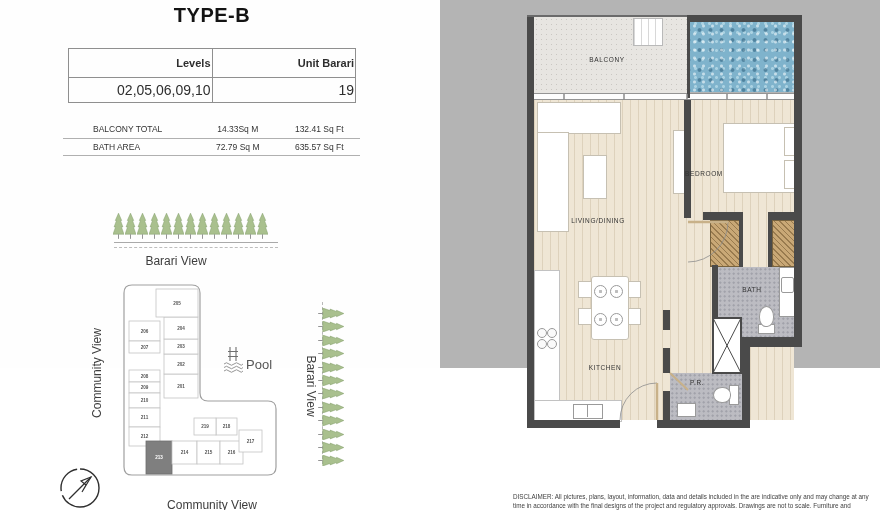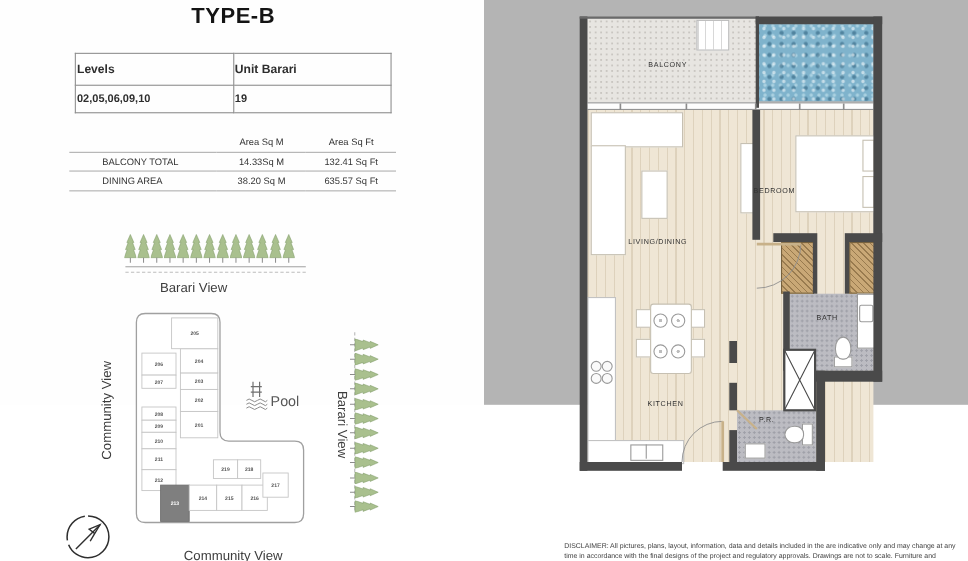--- a/index.html
+++ b/index.html
@@ -10,23 +10,23 @@
   .panel{position:absolute;top:0;height:368px;}
   #left-panel{left:0;width:440px;background:#fefefe;}
   #right-panel{left:440px;width:440px;background:#b4b4b4;}
 
   
   .page-title{position:absolute;left:0;top:4px;width:424px;text-align:center;
     font-size:20px;font-weight:bold;letter-spacing:.5px;color:#141414;}
 
   table{border-collapse:collapse;}
   #levels-table{position:absolute;left:68px;top:48px;width:288px;table-layout:fixed;}
-  #levels-table th,#levels-table td{border:1px solid #8f8f8f;text-align:left;color:#2e2e2e;}
+  #levels-table th,#levels-table td{border:1px solid #8f8f8f;text-align:right;color:#2e2e2e;}
   #levels-table th{font-size:11px;font-weight:bold;height:26px;}
-  #levels-table td{font-size:10px;height:22px;font-weight:bold;}
+  #levels-table td{font-size:14px;height:22px;}
 
   #area-table{position:absolute;left:63px;top:121px;width:297px;table-layout:fixed;}
   #area-table td,#area-table th{font-size:8.5px;color:#333;height:14.5px;border-bottom:1px solid #b0b0b0;font-weight:normal;}
   #area-table tr.hdr th{border-bottom:1px solid #b0b0b0;}
   #area-table .lbl{text-align:left;padding-left:30px;width:40%;}
   #area-table .val{text-align:center;width:30%;}
 
   .trees-row{position:absolute;left:113px;top:211px;width:168px;height:30px;white-space:nowrap;}
   .trees-row svg{display:inline-block;margin-right:1px;}
   .tree-baseline{position:absolute;left:114px;top:242px;width:164px;border-top:1px solid #a9a9a9;}
@@ -86,33 +86,28 @@
     </tr>
     <tr>
       <td>02,05,06,09,10</td>
       <td>19</td>
     </tr>
   </tbody>
     </table>
 
   <table id="area-table">
     <tbody>
-        <tr class="hdr">
-      <th class="lbl"></th>
-      <th class="val">Area Sq M</th>
-      <th class="val">Area Sq Ft</th>
-    </tr>
     <tr>
       <td class="lbl">BALCONY TOTAL</td>
       <td class="val">14.33Sq M</td>
       <td class="val">132.41 Sq Ft</td>
     </tr>
     <tr>
-      <td class="lbl">DINING AREA</td>
-      <td class="val">38.20 Sq M</td>
+      <td class="lbl">BATH AREA</td>
+      <td class="val">72.79 Sq M</td>
       <td class="val">635.57 Sq Ft</td>
     </tr>
   </tbody>
     </table>
 
   <div class="trees-row" id="top-trees"><svg width="11" height="30" viewBox="0 0 12 30">
         <path d="M6 1 L9.5 9 L8.2 9 L10.8 16 L9.2 16 L12 24 L0 24 L2.8 16 L1.2 16 L3.8 9 L2.5 9 Z" fill="#a9c08e" stroke="#7d9a66" stroke-width="0.5"></path>
         <line x1="6" y1="24" x2="6" y2="29" stroke="#8b8b8b" stroke-width="1"></line>
       </svg><svg width="11" height="30" viewBox="0 0 12 30">
         <path d="M6 1 L9.5 9 L8.2 9 L10.8 16 L9.2 16 L12 24 L0 24 L2.8 16 L1.2 16 L3.8 9 L2.5 9 Z" fill="#a9c08e" stroke="#7d9a66" stroke-width="0.5"></path>

